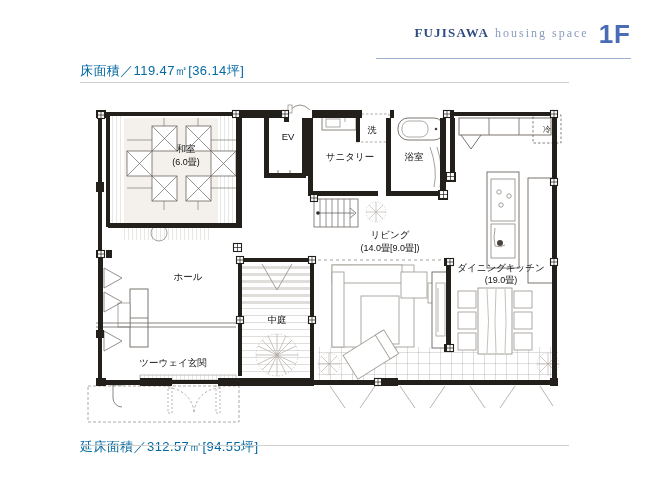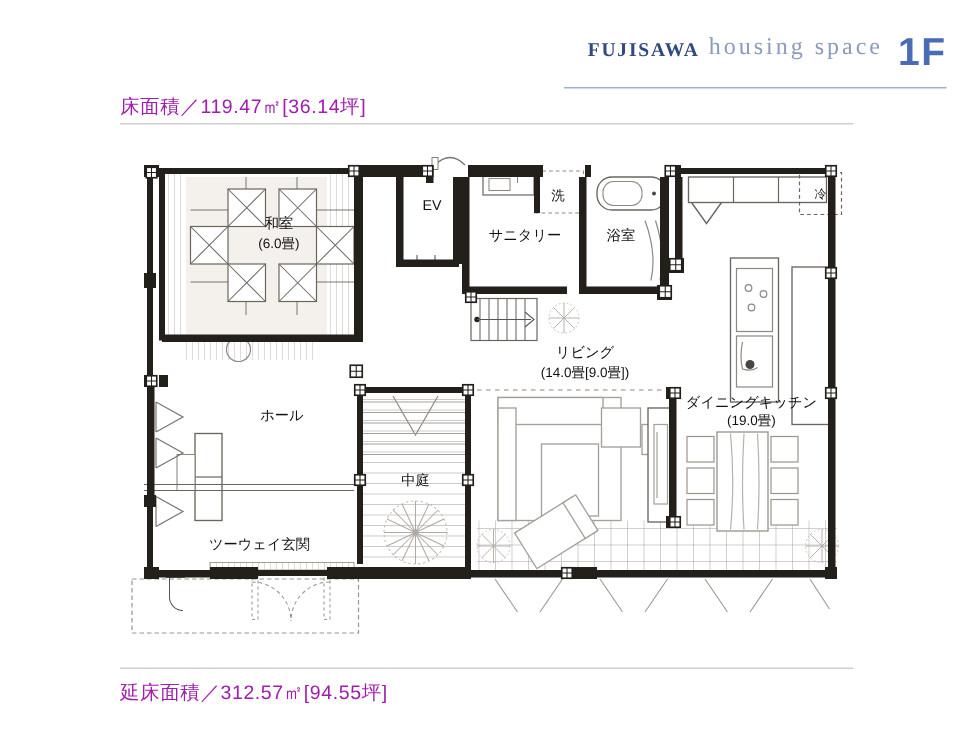--- a/index.html
+++ b/index.html
@@ -17,41 +17,41 @@
     display: flex; align-items: flex-end; gap: 10px;
   }
   #brand { display: flex; align-items: flex-end; gap: 6px; padding-bottom: 6px; }
   #brand-name {
     font-family: "Liberation Serif", "DejaVu Serif", serif;
     font-size: 13px; font-weight: bold; color: #2e4a80;
     letter-spacing: 1.2px;
   }
   #brand-sub {
     font-family: "Liberation Serif", "DejaVu Serif", serif;
-    font-size: 16px; color: #8a9bbd; letter-spacing: 2px;
+    font-size: 12px; color: #8a9bbd; letter-spacing: 2px;
   }
   #floor-label {
     font-family: "Liberation Sans", sans-serif;
     font-size: 26px; font-weight: bold; color: #4a6bb5;
     letter-spacing: 1px; line-height: 0.95;
   }
   #header-rule {
     position: absolute; right: 18px; top: 58px; width: 255px; height: 1px;
     background: #9fb0d2;
   }
 
   
   .area-caption {
     position: absolute; left: 80px;
-    font-size: 13px; color: #a21caf; letter-spacing: 0.4px;
+    font-size: 13px; color: #0369a1; letter-spacing: 0.4px;
     white-space: nowrap;
     text-align: center;
   }
   #floor-area { top: 62px; }
-  #total-area { top: 453px; }
+  #total-area { top: 438px; }
   .caption-rule {
     position: absolute; left: 80px; width: 489px; height: 1px; background: #cfcfcf;
   }
   #rule-top { top: 82px; }
   #rule-bottom { top: 445px; }
 
   
   #plan { position: absolute; left: 0; top: 0; width: 649px; height: 495px; }
   #plan svg { display: block; }
 

